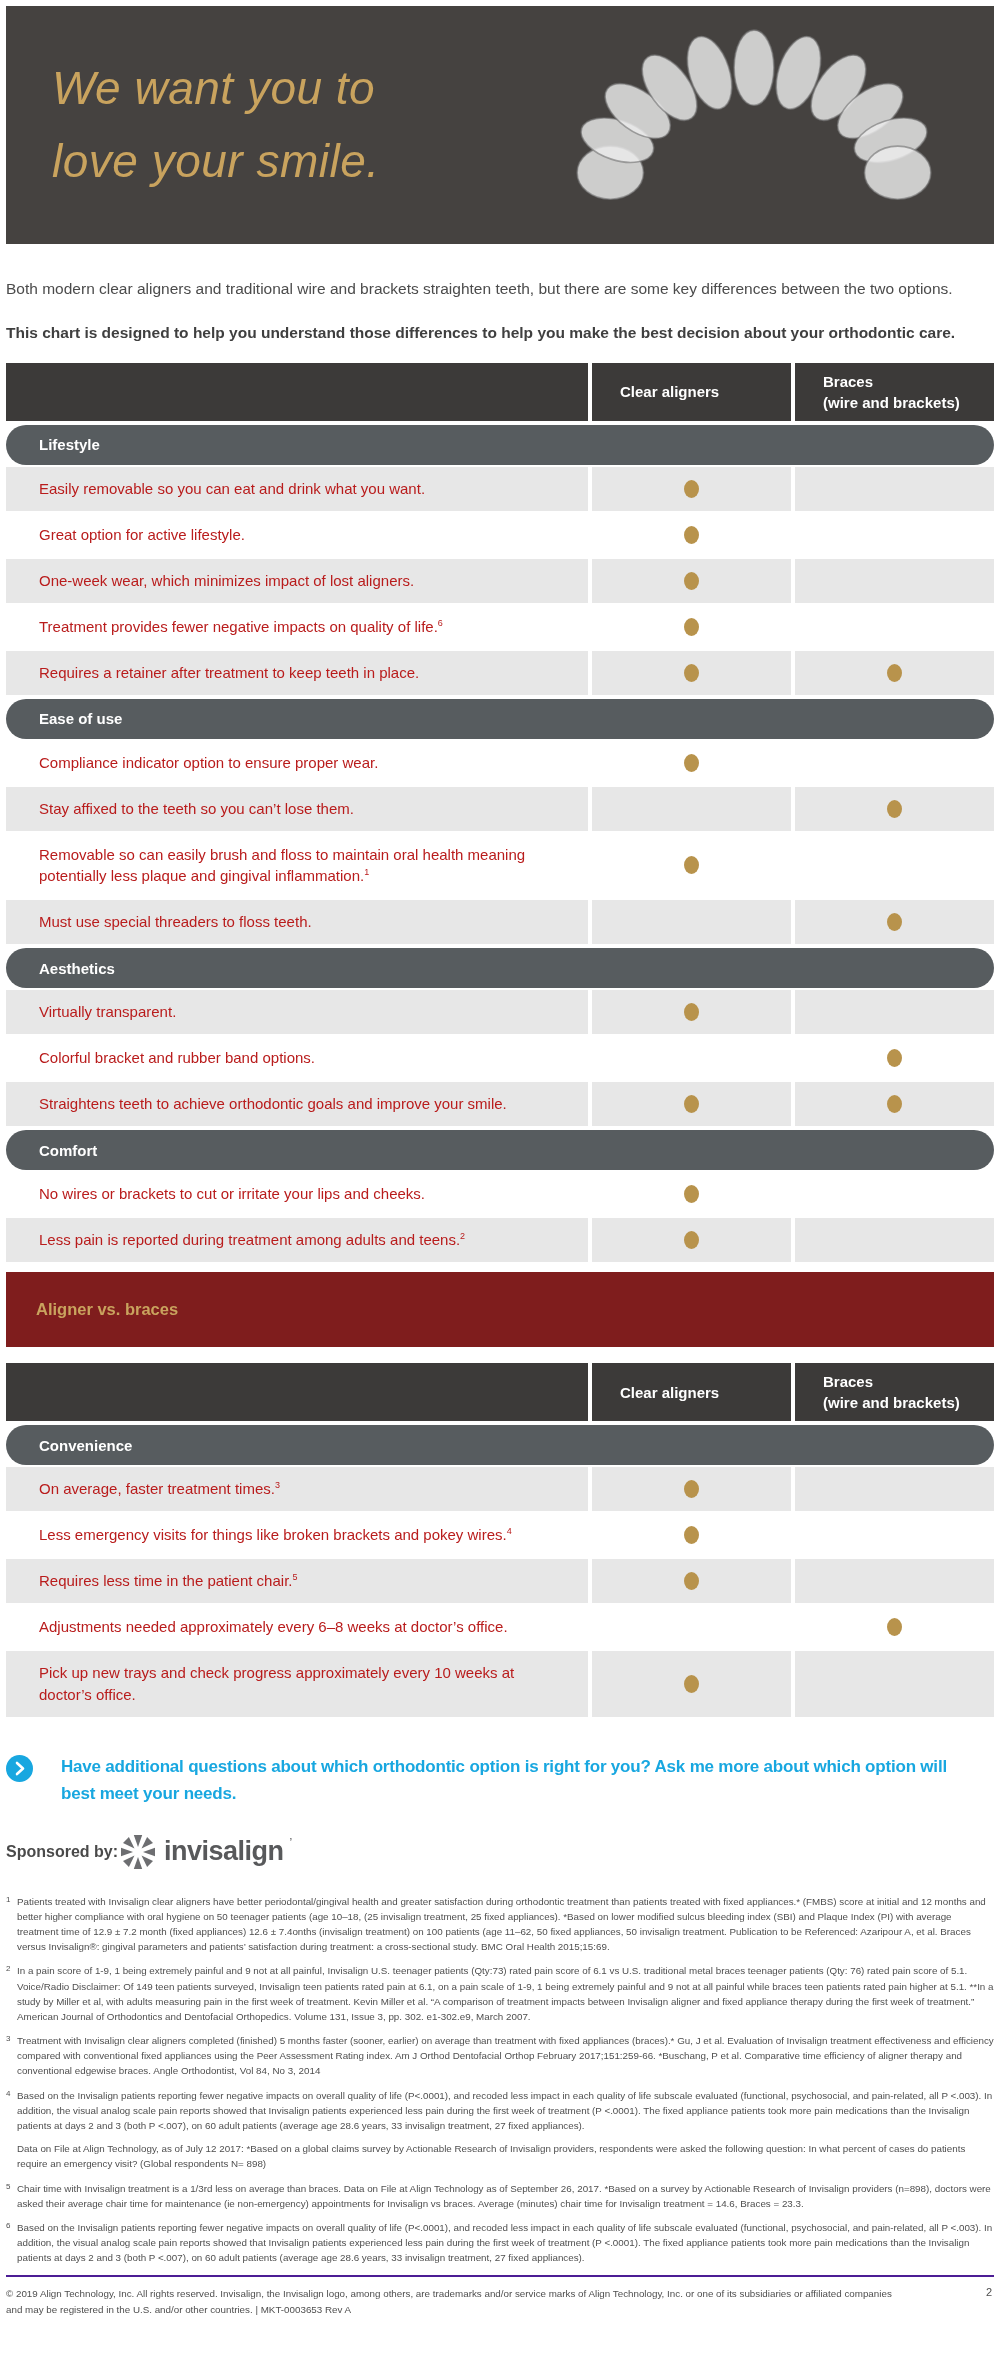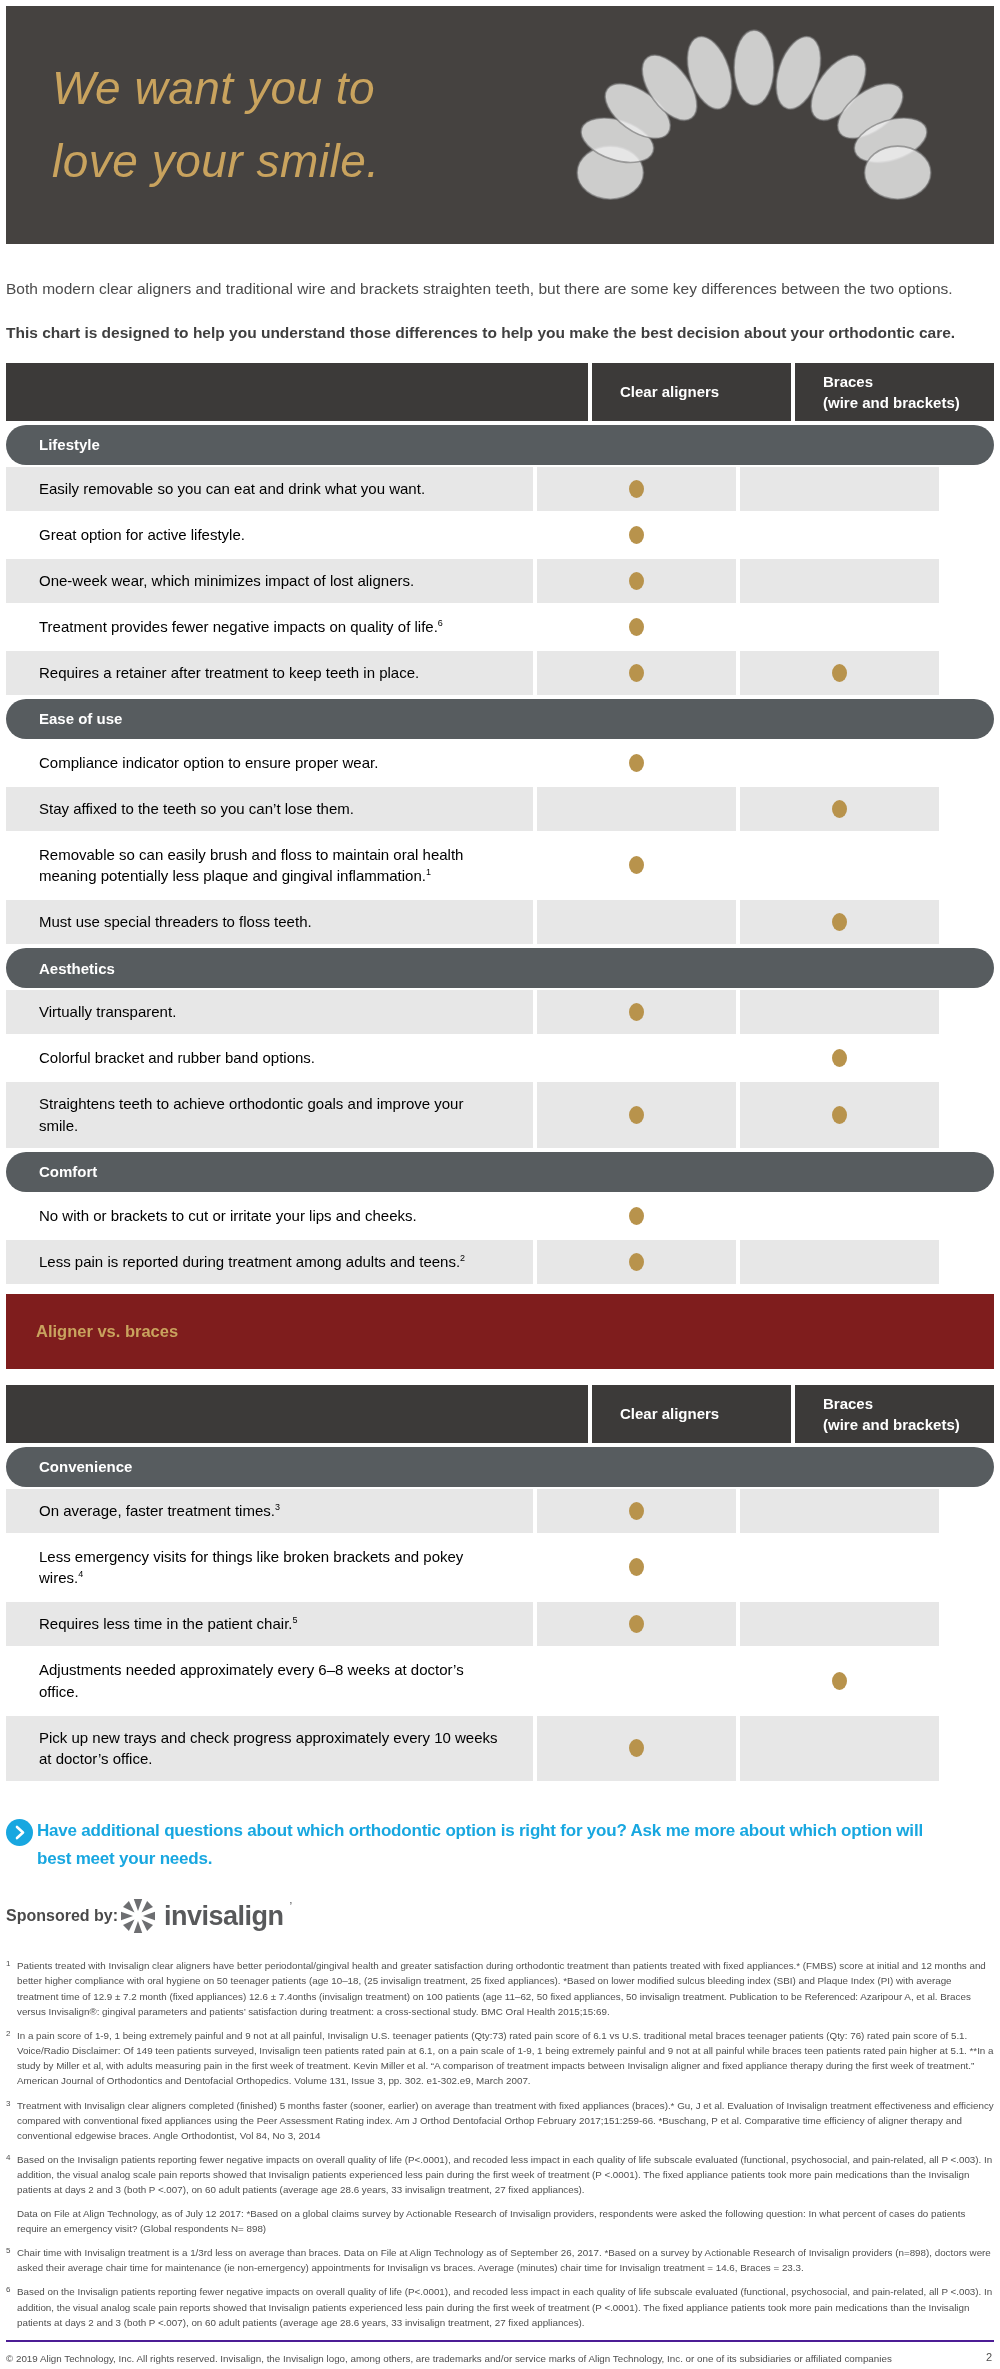--- a/index.html
+++ b/index.html
@@ -29,37 +29,37 @@
   .th-label { width:582px; box-sizing:border-box; }
   .th-col { width:199px; box-sizing:border-box; display:flex; flex-direction:column; justify-content:center; padding-left:28px; }
   .th-dark { background:#3c3a39; color:#ffffff; font-weight:bold; font-size:15px; height:58px; line-height:1.4; }
   .sec-bar {
     height:40px; background:#575c5f; color:#ffffff; font-weight:bold; font-size:15px;
     display:flex; align-items:center; padding-left:33px; margin:4px 0 2px 0;border-radius:20px;
   }
   .t-row { display:flex; gap:4px; margin-bottom:2px; }
   .cell { box-sizing:border-box; }
   .c-label {
-    width:527px; display:flex; align-items:center;
-    padding:11px 30px 11px 33px; font-size:15px; color:#000000; line-height:1.45;
+    width:582px; display:flex; align-items:center;
+    padding:11px 30px 11px 33px; font-size:15px; color:#b91c1c; line-height:1.45;
   }
   .c-dot { width:199px; display:flex; align-items:center; justify-content:center; min-height:44px; }
   .t-row.shaded .cell { background:#e7e7e7; }
   .dot { width:15px; height:18px; border-radius:50%; background:#b8934c; display:inline-block; }
   sup { font-size:60%; vertical-align:super; line-height:0; }
 
   
   .banner {
     margin-top:10px; height:75px; background:#7f1d1d;
     display:flex; align-items:center; padding-left:30px;
   }
   .banner span { color:#c9a35e; font-weight:bold; font-size:16.5px; }
 
   
-  .cta { margin-top:36px; display:flex; gap:4px; align-items:flex-start; }
+  .cta { margin-top:36px; display:flex; gap:28px; align-items:flex-start; }
   .cta-icon { flex:0 0 auto; padding-top:2px; }
   .cta-text {
     margin:0; color:#18a7e0; font-weight:bold; font-size:17px; line-height:1.62;
     max-width:900px; letter-spacing:-0.2px;
   }
 
   
   .sponsor { margin-top:24px; display:flex; align-items:center; }
   .sponsor-label { font-size:16px; font-weight:bold; color:#4a4a4a; }
   .logo { display:inline-flex; align-items:center; gap:6px; }
@@ -227,21 +227,21 @@
         <div class="cell c-dot">
           <span class="dot"></span>
         </div>
         <div class="cell c-dot">
           <span class="dot"></span>
         </div>
       </div>
       <div class="sec-bar">Comfort</div>
       <div class="t-row">
         <div class="cell c-label">
-          <span>No with or brackets to cut or irritate your lips and cheeks.</span>
+          <span>No wires or brackets to cut or irritate your lips and cheeks.</span>
         </div>
         <div class="cell c-dot">
           <span class="dot"></span>
         </div>
         <div class="cell c-dot"></div>
       </div>
       <div class="t-row shaded">
         <div class="cell c-label">
           <span>Less pain is reported during treatment among adults and teens.<sup>2</sup></span>
         </div>

